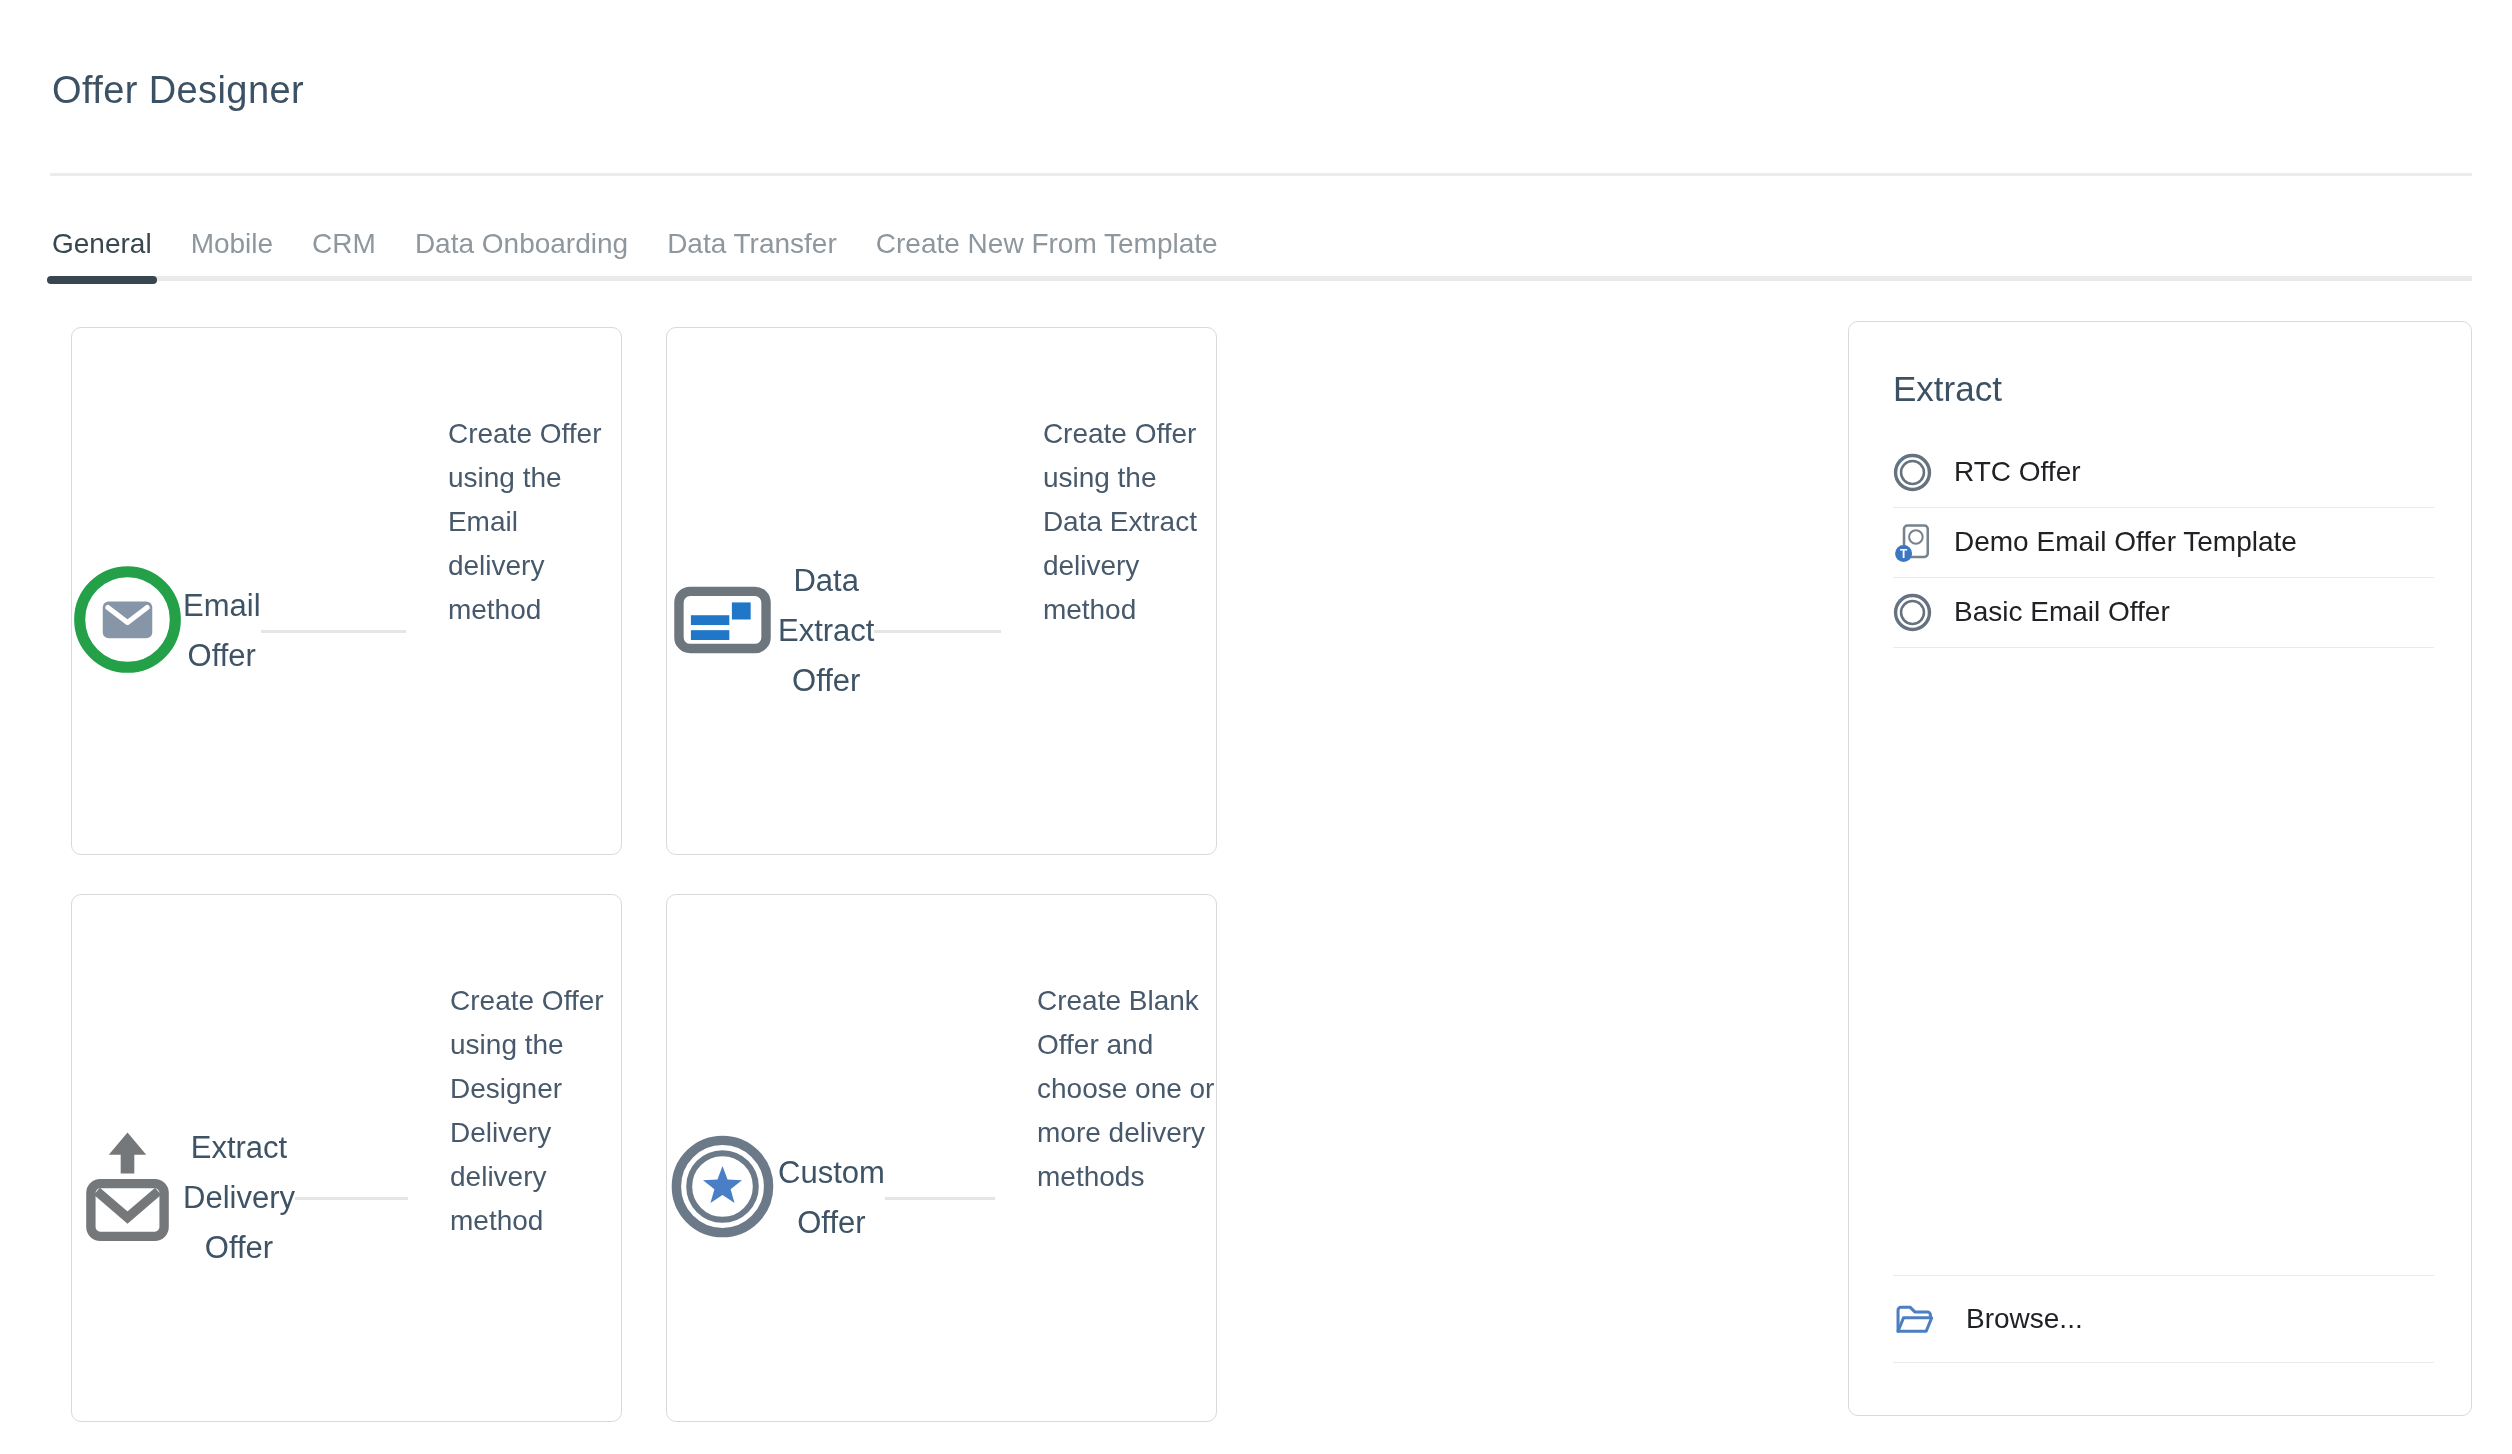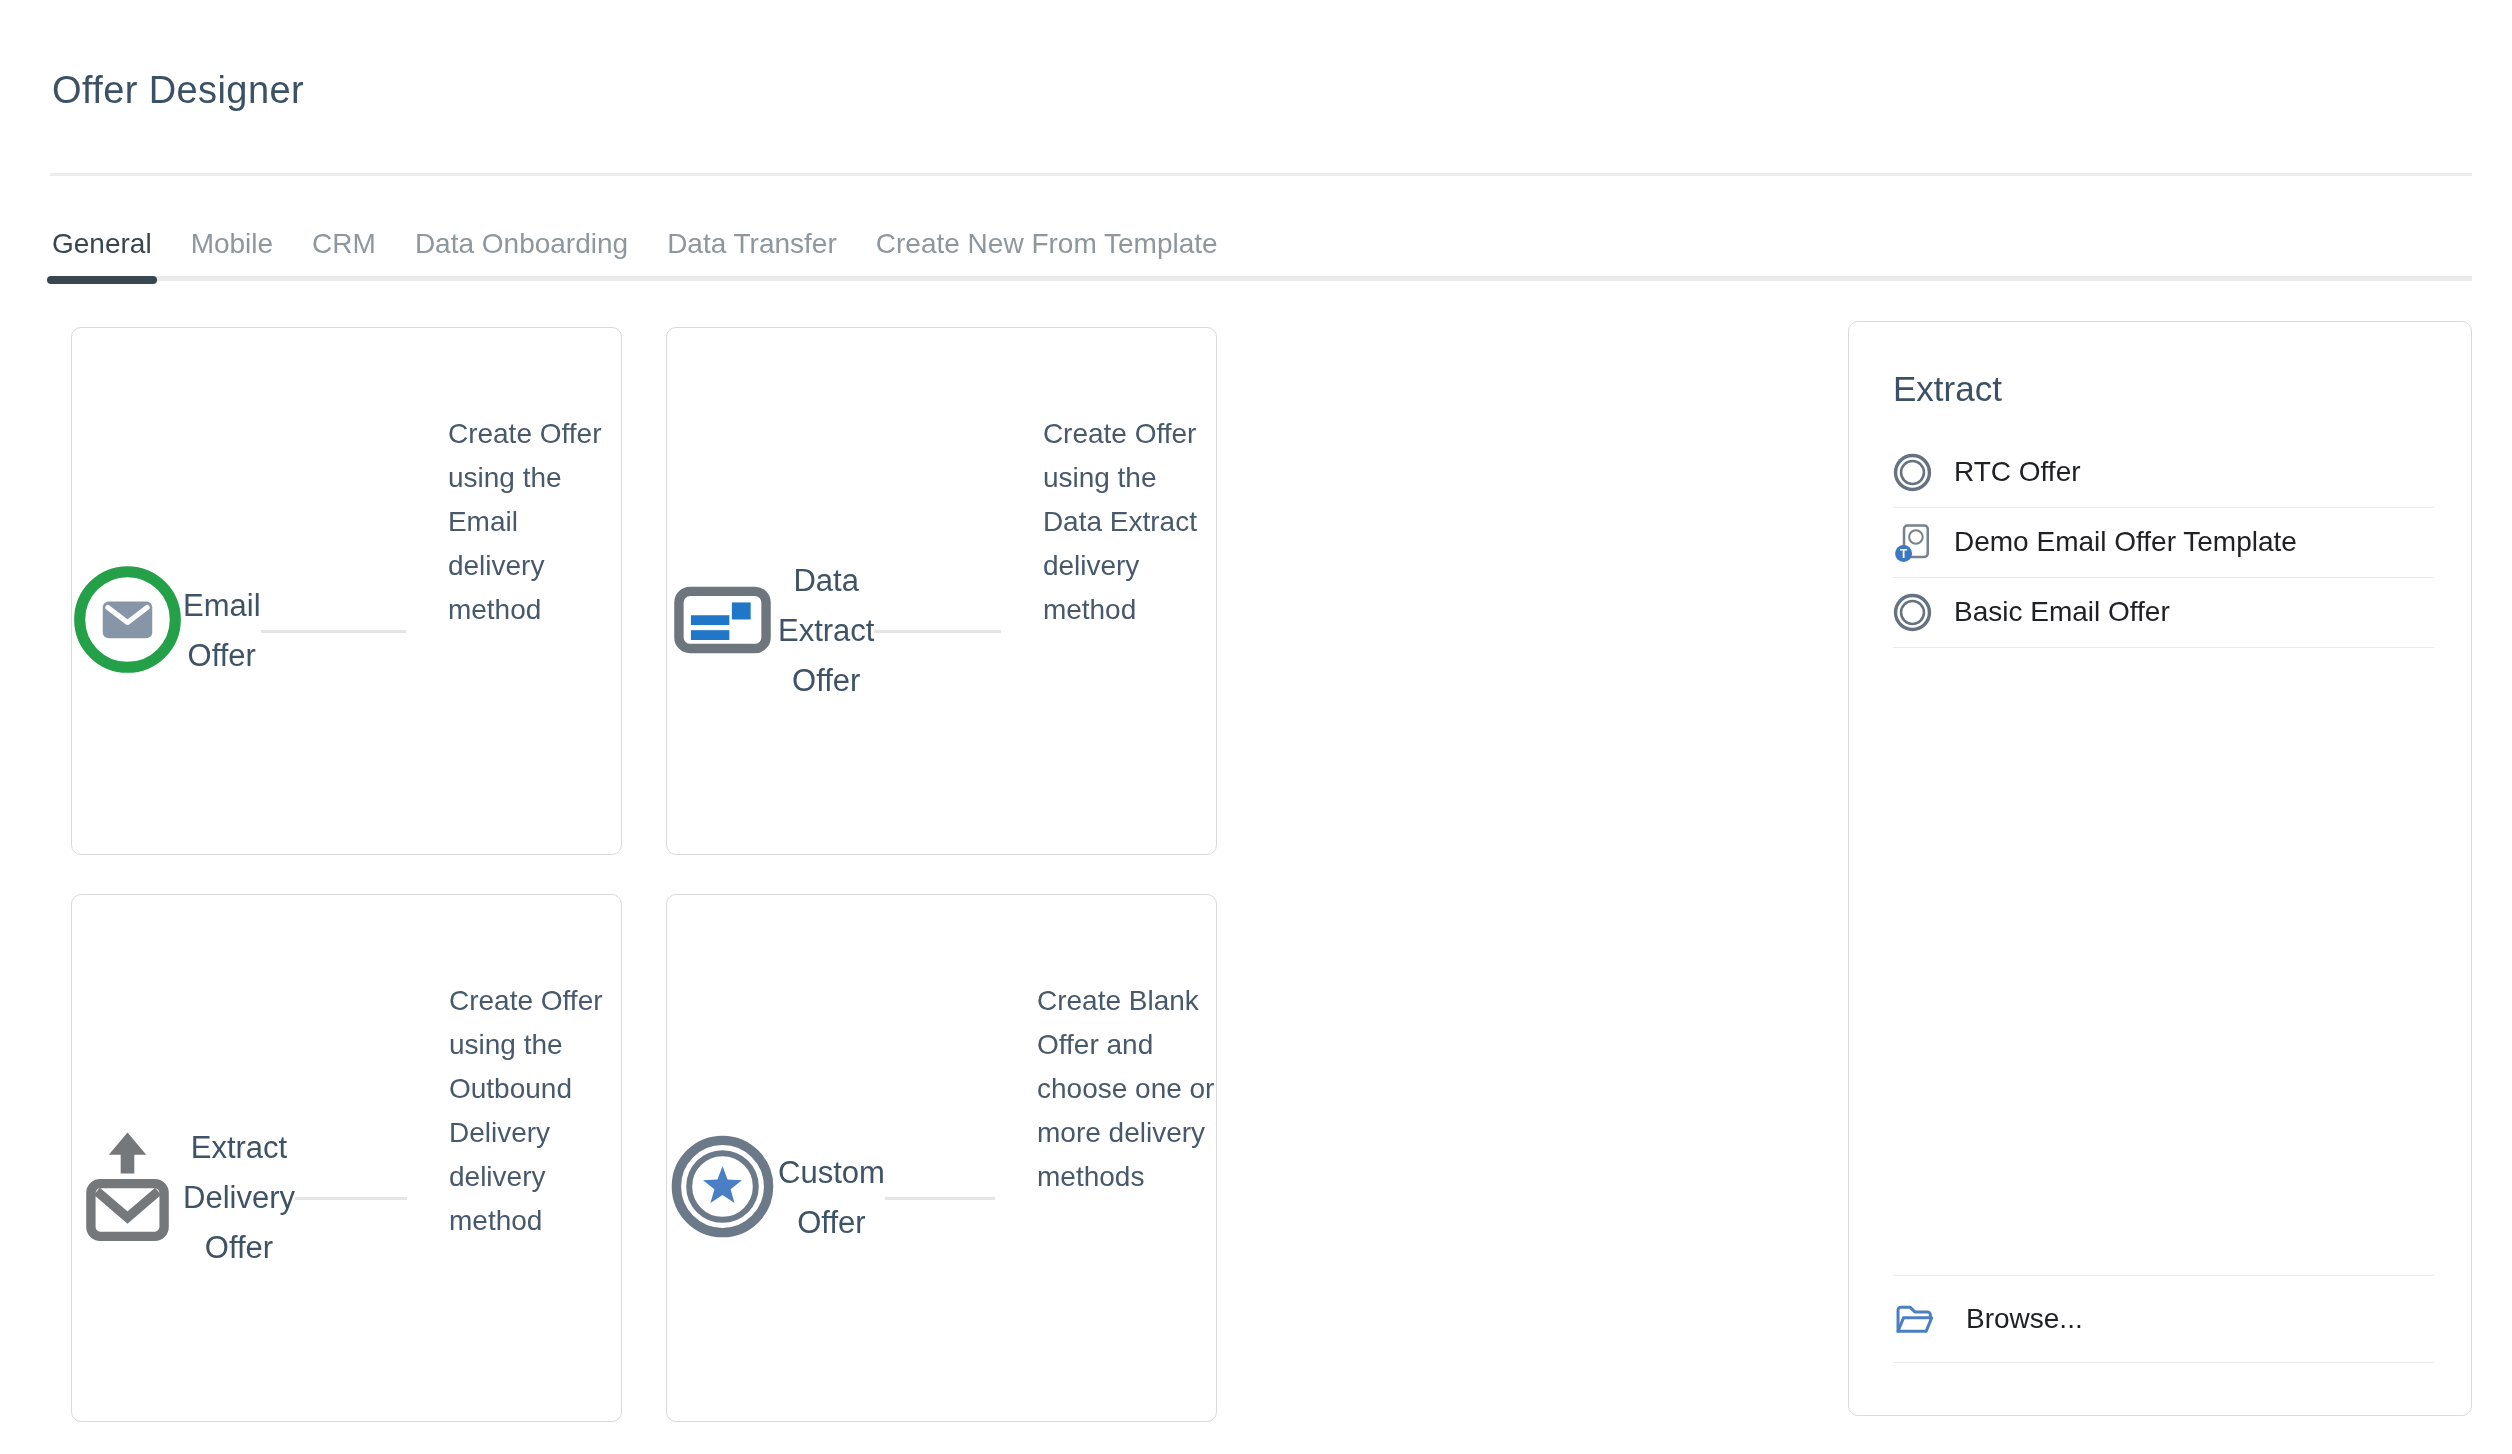--- a/index.html
+++ b/index.html
@@ -115,21 +115,21 @@
           <polygon points="65,10 87,36 73,36 73,58 57,58 57,36 43,36" fill="#75787b"></polygon>
           <rect x="22" y="70" width="86" height="62" rx="11" fill="none" stroke="#75787b" stroke-width="11"></rect>
           <path d="M29,79 L65,110 L101,79" fill="none" stroke="#75787b" stroke-width="11" stroke-linejoin="miter"></path>
         </svg>
       </div>
       <div class="card-title">
         <div>Extract Delivery</div>
         <div>Offer</div>
       </div>
       <div class="card-divider"></div>
-      <div class="card-desc w3">Create Offer using the Outbound Delivery delivery method</div>
+      <div class="card-desc w3">Create Offer using the Designer Delivery delivery method</div>
     </div>
 
     <div class="card">
       <div class="icon-wrap">
         <svg width="111" height="111" viewBox="0 0 130 130" xmlns="http://www.w3.org/2000/svg">
           <circle cx="65" cy="65" r="54" fill="none" stroke="#6b7989" stroke-width="11"></circle>
           <circle cx="65" cy="65" r="39" fill="none" stroke="#6b7989" stroke-width="7"></circle>
           <use href="#sym-star" width="130" height="130" fill="#4a7fc6"></use>
         </svg>
       </div>

